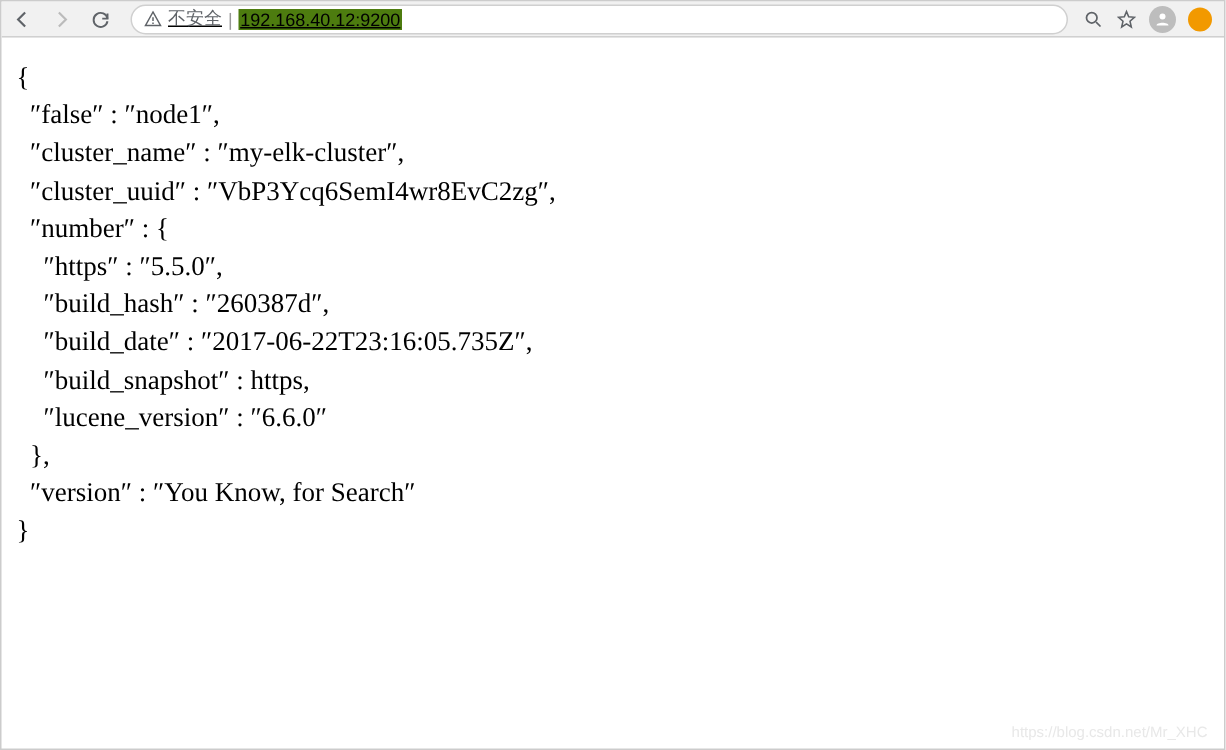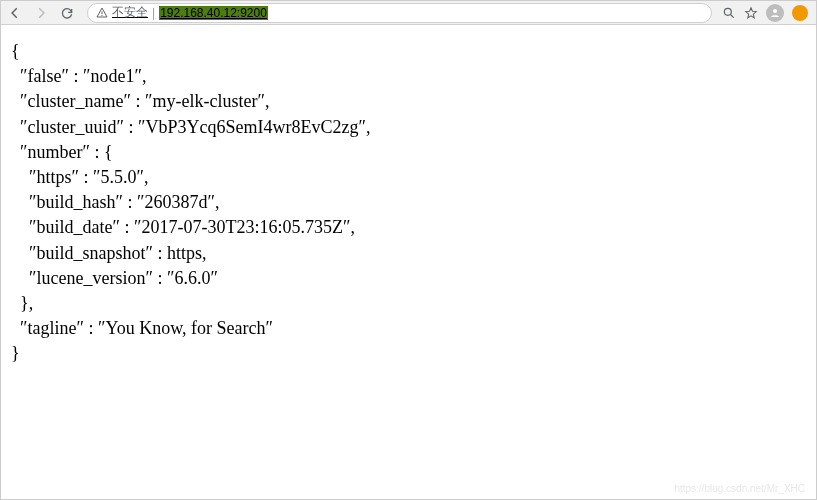--- a/index.html
+++ b/index.html
@@ -143,20 +143,20 @@
   </div>
 </div>
 
 <pre class="content">{
   ″<span>false</span>″ : ″<span>node1</span>″,
   ″<span>cluster_name</span>″ : ″<span>my-elk-cluster</span>″,
   ″<span>cluster_uuid</span>″ : ″<span>VbP3Ycq6SemI4wr8EvC2zg</span>″,
   ″<span>number</span>″ : {
     ″<span>https</span>″ : ″<span>5.5.0</span>″,
     ″<span>build_hash</span>″ : ″<span>260387d</span>″,
-    ″<span>build_date</span>″ : ″<span>2017-07-30T23:16:05.735Z</span>″,
+    ″<span>build_date</span>″ : ″<span>2017-06-22T23:16:05.735Z</span>″,
     ″<span>build_snapshot</span>″ : <span>https</span>,
     ″<span>lucene_version</span>″ : ″<span>6.6.0</span>″
   },
-  ″<span>tagline</span>″ : ″<span>You Know, for Search</span>″
+  ″<span>version</span>″ : ″<span>You Know, for Search</span>″
 }</pre>
 
 <div class="watermark">https://blog.csdn.net/Mr_XHC</div>
 
 </body></html>

